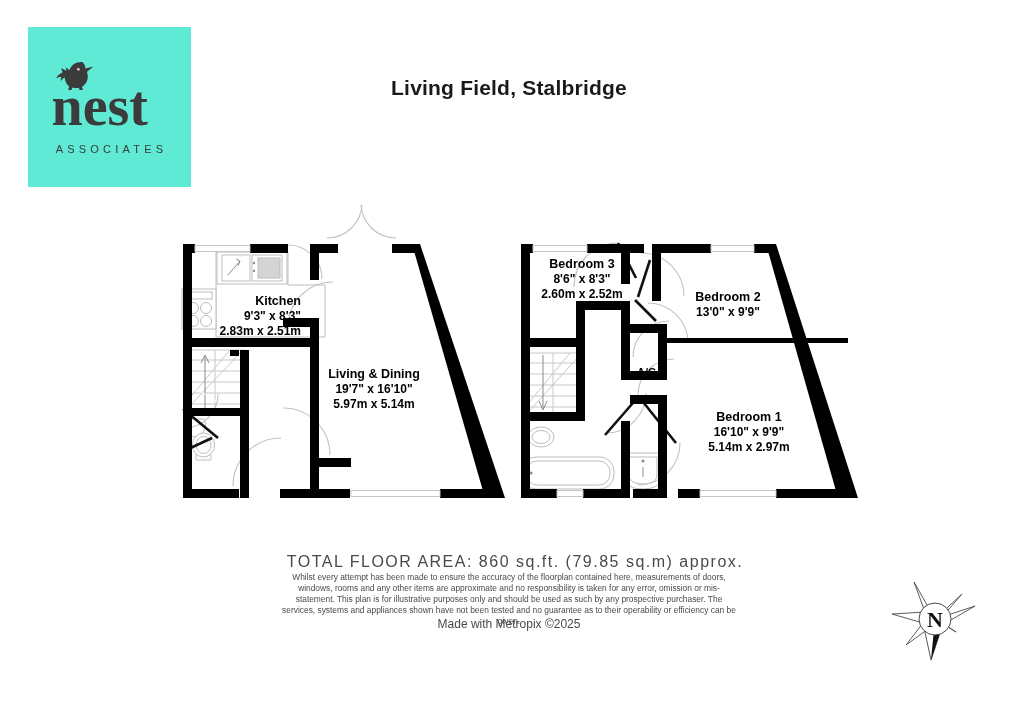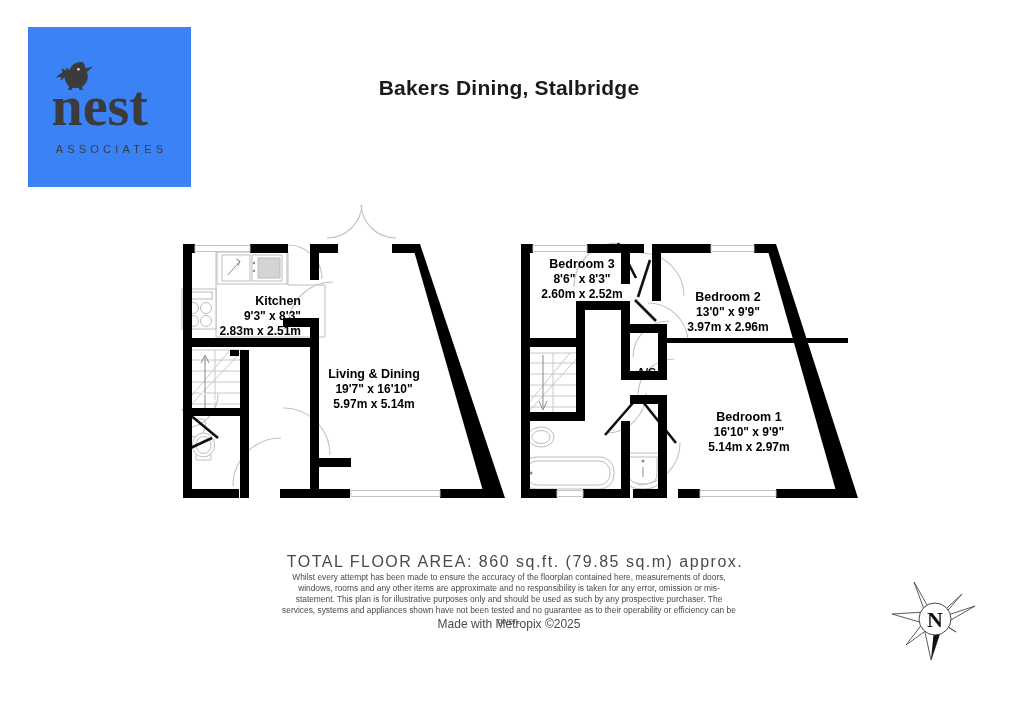--- a/index.html
+++ b/index.html
@@ -16,21 +16,21 @@
     overflow: hidden;
   }
 
   
   #logo-block {
     position: absolute;
     left: 28px;
     top: 27px;
     width: 163px;
     height: 160px;
-    background: #3b82f6;
+    background: #5eead4;
   }
   #logo-inner {
     position: absolute;
     left: 0; top: 0; right: 0; bottom: 0;
     display: flex;
     flex-direction: column;
     align-items: center;
     justify-content: center;
   }
   #logo-mark { position: relative; width: 132px; height: 72px; }
@@ -149,21 +149,21 @@
       <svg id="logo-bird" width="50" height="40" viewBox="0 0 50 40">
         <path fill="#3b3b3b" d="M31 6c-5.5 0-10 3.4-11.6 8.2-0.9-1-2.2-2-3.6-2.6 0.4 1.2 0.5 2.4 0.3 3.4-1.4-1.3-3.3-2.3-5.1-2.7 0.9 1.4 1.4 2.9 1.5 4.1C9.9 17.6 7.3 19.6 6 22.2c2.1-1 4-1.3 5.5-1.1-0.6 1.3-0.9 2.7-0.8 4.1 1.2-1.7 2.6-2.9 4-3.6 0.2 3.6 1.9 6.8 4.5 8.9l-1.1 3.6h3.4l0.9-2.7c1.2 0.4 2.5 0.6 3.8 0.6 0.9 0 1.8-0.1 2.6-0.3l0.8 2.4h3.4l-1.1-3.4c3.5-2.1 5.9-5.9 5.9-10.3 0-1.6-0.3-3.1-0.9-4.5l6.4-5.3-7.9 1.9C34.9 7.5 33.1 6 31 6z"></path>
         <circle fill="#e9c7ce" cx="28.4" cy="13.3" r="1.4"></circle>
       </svg>
       <span id="logo-word">nest</span>
     </div>
     <div id="logo-sub">ASSOCIATES</div>
   </div>
 </div>
 
-<div id="plan-title">Bakers Dining, Stalbridge</div>
+<div id="plan-title">Living Field, Stalbridge</div>
 
 <svg id="ground-floor-plan" class="plan-svg" width="350" height="305" viewBox="0 0 350 305">
 
   <g stroke="#bdbdbd" stroke-width="1" fill="none">
 
     <path d="M46,47 L46,132 L155,132 L155,80 L118,80 L118,47 Z" fill="#ffffff"></path>
 
     <rect x="47" y="47" width="70" height="32" fill="#ffffff"></rect>
     <rect x="52" y="50" width="28" height="26" fill="#ffffff"></rect>
     <rect x="82" y="50" width="30" height="26" fill="#ffffff"></rect>
@@ -401,21 +401,20 @@
 
 <div class="room-label" id="label-bedroom3">
   <span class="rname">Bedroom 3</span>
   <span class="rdim">8'6" x 8'3"</span>
   <span class="rdim">2.60m x 2.52m</span>
 </div>
 
 <div class="room-label" id="label-bedroom2">
   <span class="rname">Bedroom 2</span>
   <span class="rdim">13'0" x 9'9"</span>
-  <span class="rdim">3.97m x 2.96m</span>
 </div>
 
 <div class="room-label" id="label-bedroom1">
   <span class="rname">Bedroom 1</span>
   <span class="rdim">16'10" x 9'9"</span>
   <span class="rdim">5.14m x 2.97m</span>
 </div>
 
 <div class="ac-label" id="label-ac">A/C</div>
 

